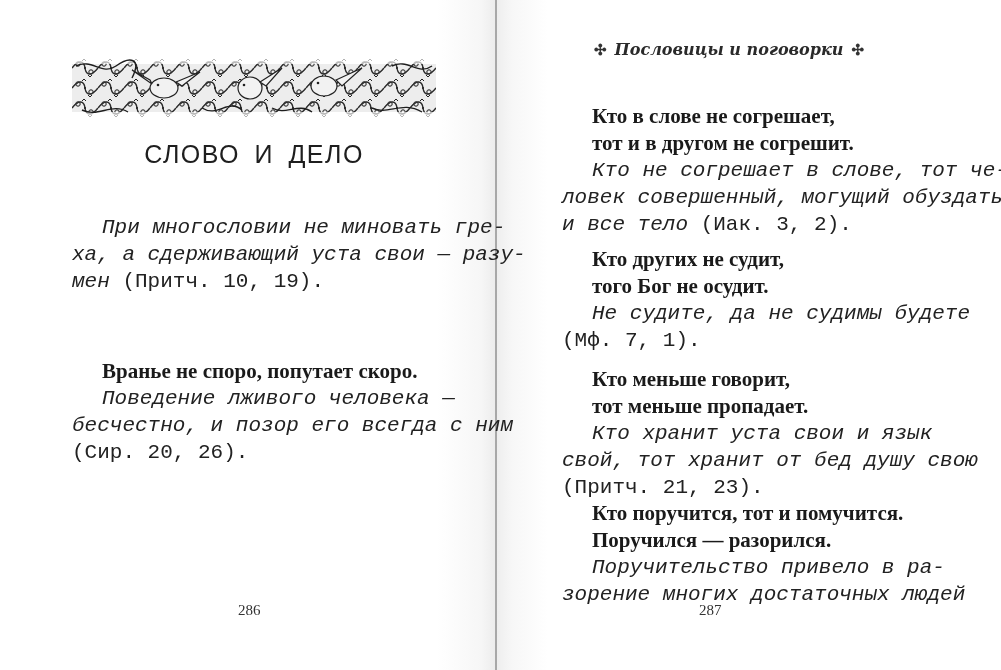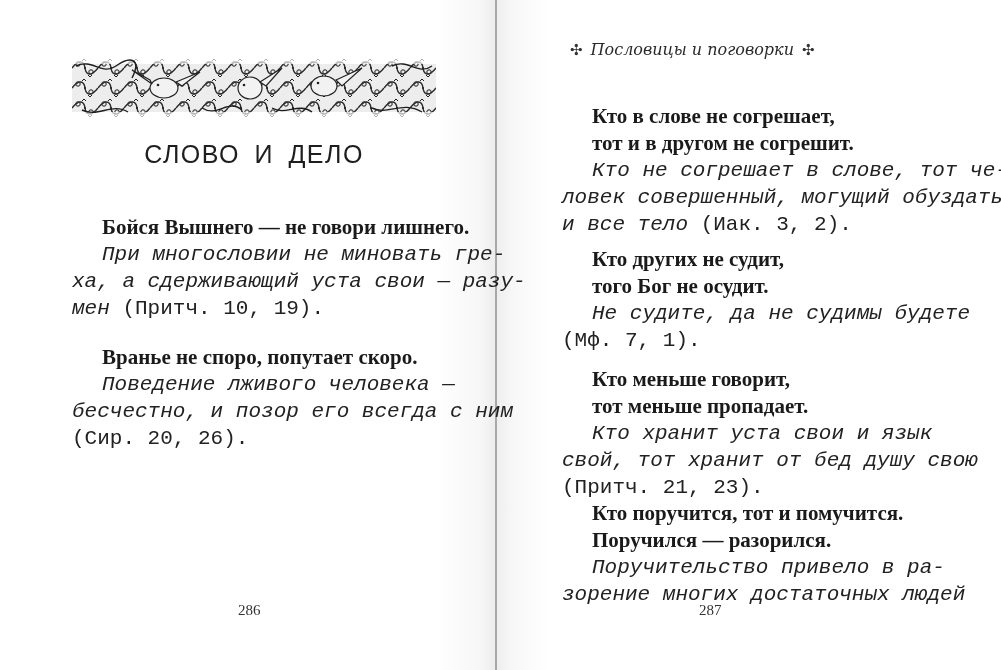--- a/index.html
+++ b/index.html
@@ -35,25 +35,26 @@
     .chapter-title {
       position: absolute; left: 72px; width: 364px; top: 140px;
       text-align: center;
       font-family: "Liberation Sans", sans-serif;
       font-size: 25px; letter-spacing: 1.5px; font-weight: normal;
       color: #1e1e1e;
       word-spacing: 6px;
     }
 
     .running-head {
-      position: absolute; left: 562px; width: 366px; top: 40px;
-      text-align: left;
+      position: absolute; left: 546px; width: 366px; top: 40px;
+      text-align: center;
       font-family: "DejaVu Serif", serif;
       font-style: italic; font-size: 16px;
       color: #2a2a2a;
+      font-weight: bold;
     }
     .running-head .orn { font-style: normal; font-size: 15px; margin: 0 8px; color: #333; }
 
     .entry { position: absolute; }
     .left-col { left: 72px; width: 364px; }
     .right-col { left: 562px; width: 366px; margin-top: 30px; }
 
     .proverb {
       font-family: "Liberation Serif", serif;
       font-weight: bold; font-size: 21px; line-height: 27px;
@@ -136,28 +137,27 @@
   <div class="page page-right"></div>
 
   <div class="running-head">
     <span class="orn">✣</span><span>Пословицы и поговорки</span><span class="orn">✣</span>
   </div>
 
   <div id="right-entries"></div>
 
   <div class="folio folio-right">287</div>
 <div class="entry left-col" style="top: 214px;">
-      <div class="proverb">Бойся Вышнего — не говори лишнего.</div>
       <div class="gloss">
         <span class="line first"><i>При многословии не миновать гре-</i></span>
         <span class="line"><i>ха, а сдерживающий уста свои — разу-</i></span>
         <span class="line last"><i>мен</i><span> (Притч. 10, 19).</span></span>
       </div>
     </div>
-    <div class="entry left-col" style="top: 344px;">
+    <div class="entry left-col" style="top: 358px;">
       <div class="proverb">Вранье не споро, попутает скоро.</div>
       <div class="gloss">
         <span class="line first"><i>Поведение лживого человека —</i></span>
         <span class="line"><i>бесчестно, и позор его всегда с ним</i></span>
         <span class="line last"><span>(Сир. 20, 26).</span></span>
       </div>
     </div>
     <div class="entry right-col" style="top: 73px;">
       <div class="proverb">Кто в слове не согрешает,</div>
       <div class="proverb">тот и в другом не согрешит.</div>

